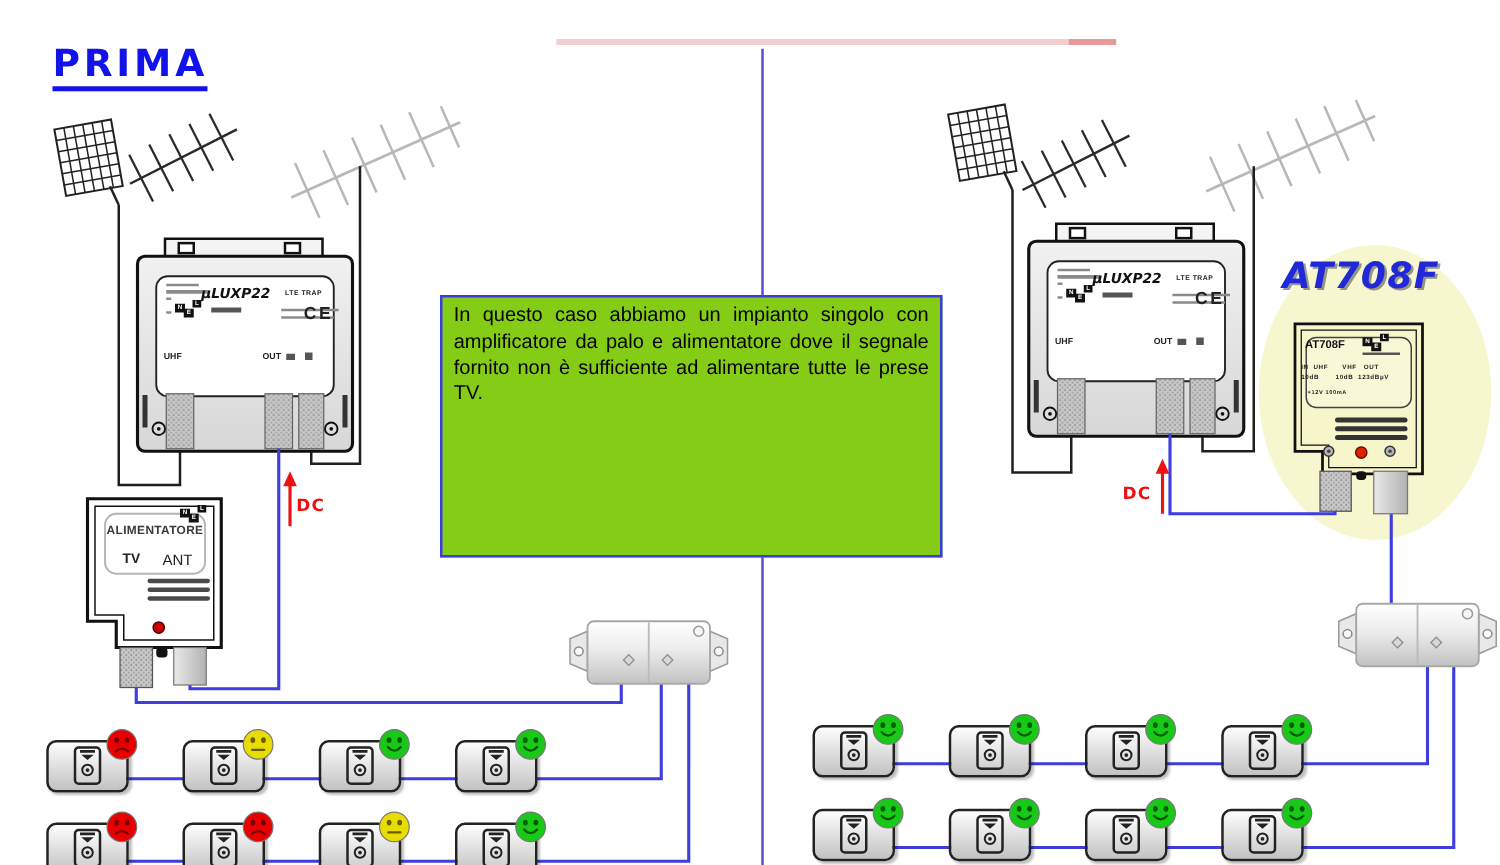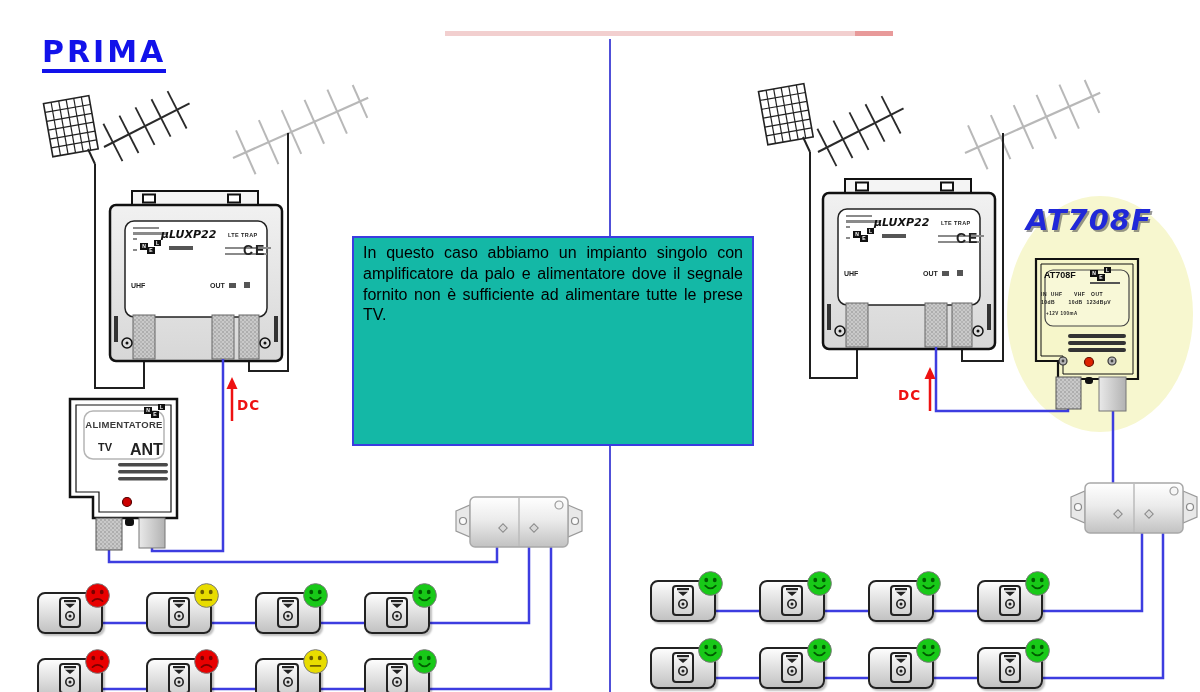--- a/index.html
+++ b/index.html
@@ -4,21 +4,21 @@
 <style>
   html,body{margin:0;padding:0;background:#fff;}
   #stage{position:relative;width:1200px;height:692px;background:#ffffff;overflow:hidden;
          font-family:"Liberation Sans",sans-serif;margin-top:31px;}
   #wiring{position:absolute;left:0;top:0;z-index:1;}
   .ovl{position:absolute;z-index:2;}
   .big-title{font-family:"DejaVu Sans",sans-serif;font-size:30px;font-weight:800;
              letter-spacing:3px;color:#1212ea;border-bottom:4px solid #1212ea;
              line-height:1.05;padding-bottom:1px;display:inline-block;}
   #note-box{left:352px;top:205px;width:402px;height:210px;border:2px solid #3c3ce0;
-            background:#14b8a6;z-index:4;padding:5px 9px;box-sizing:border-box;
+            background:#84cc16;z-index:4;padding:5px 9px;box-sizing:border-box;
             font-size:16px;line-height:1.3;color:#000;text-align:justify;}
   #note-box p{margin:0;}
   .ul{text-decoration:underline;}
   
   .amp-labels{width:142px;height:96px;padding-left:24px;}
   .amp-model{position:absolute;left:36px;top:7px;font-family:"DejaVu Sans",sans-serif;
              font-size:11px;font-weight:bold;font-style:italic;color:#111;}
   .amp-feature{position:absolute;left:103px;top:11px;font-size:5.5px;font-weight:bold;color:#222;letter-spacing:.4px;}
   .amp-ce{position:absolute;left:118px;top:21px;font-size:14px;font-weight:600;letter-spacing:2px;color:#222;}
   .amp-in{position:absolute;left:6px;top:61px;font-size:7px;font-weight:bold;color:#222;}
@@ -27,21 +27,21 @@
   .mbar.dark{background:#555;}
   
   .nel{position:absolute;width:24px;height:15px;}
   .nel b{position:absolute;display:block;background:#111;color:#fff;text-align:center;
          font-style:normal;font-weight:bold;font-size:5px;width:8px;height:7px;line-height:7px;}
   .nel .n1{left:0;top:4px;} .nel .n2{left:7px;top:8px;} .nel .n3{left:14px;top:1px;width:7px;height:6px;line-height:6px;}
   
   .psu-title{position:absolute;left:10px;top:20px;width:92px;text-align:center;
              font-size:9.5px;font-weight:bold;color:#3a3a3a;letter-spacing:.3px;}
   .psu-tv{position:absolute;left:30px;top:42px;font-size:11px;font-weight:bold;color:#222;}
-  .psu-ant{position:absolute;left:62px;top:42px;font-size:16px;font-weight:bold;color:#222;text-align:right;}
+  .psu-ant{position:absolute;left:62px;top:42px;font-size:12px;font-weight:normal;color:#222;text-align:right;}
   
   .boost-headline{left:1026px;top:172px;font-family:"DejaVu Sans",sans-serif;font-size:29px;
                   font-weight:900;font-style:italic;color:#2028d8;letter-spacing:1px;
                   text-shadow:2px 2px 0 rgba(70,70,70,.55);}
   .boost-model{position:absolute;left:12px;top:11px;font-size:9px;font-weight:bold;color:#111;}
   .boost-spec{position:absolute;left:9px;font-size:5px;font-weight:bold;color:#222;letter-spacing:.5px;white-space:pre;}
   .dc-tag{font-size:13.5px;font-weight:900;color:#ee1111;letter-spacing:1px;
           font-family:"DejaVu Sans",sans-serif;}
   
   .outlet-row{position:absolute;display:flex;gap:43px;z-index:3;}

